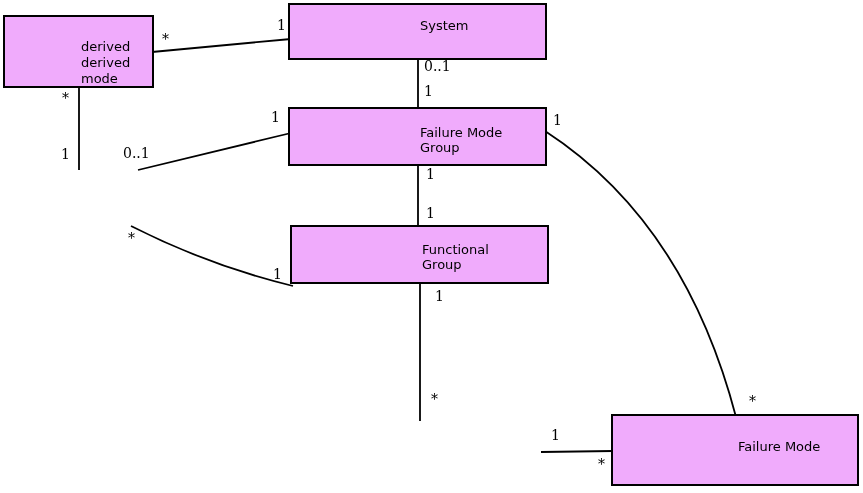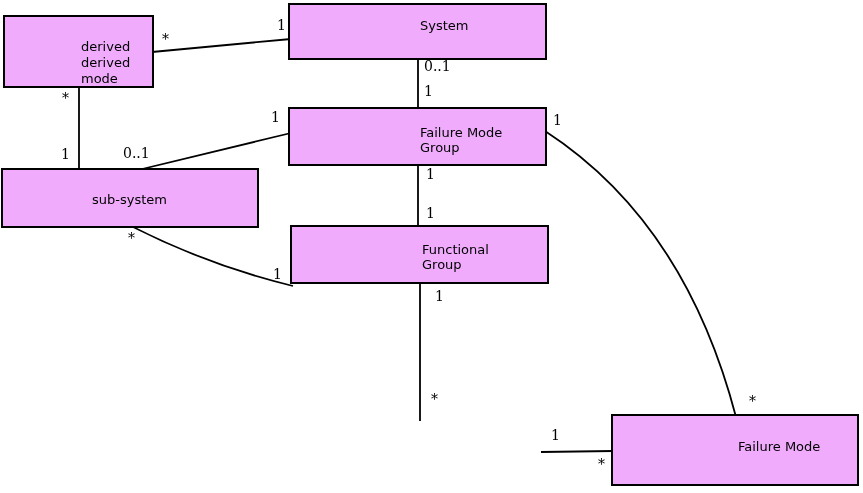--- a/index.html
+++ b/index.html
@@ -77,25 +77,20 @@
     </div>
   </div>
 
   <div class="entity" style="left:288px; top:107px; width:259px; height:59px;">
     <div class="entity-label tight" style="left:130px; top:16px;">
       <span>Failure Mode</span>
       <span>Group</span>
     </div>
   </div>
 
-  <div class="entity" style="left:1px; top:168px; width:258px; height:60px;">
-    <div class="entity-label" style="left:89px; top:22px;">
-      <span>sub-system</span>
-    </div>
-  </div>
 
   <div class="entity" style="left:290px; top:225px; width:259px; height:59px;padding-left:9px;">
     <div class="entity-label tight" style="left:130px; top:15px;">
       <span>Functional</span>
       <span>Group</span>
     </div>
   </div>
 
 
   <div class="entity" style="left:611px; top:414px; width:248px; height:72px;">

